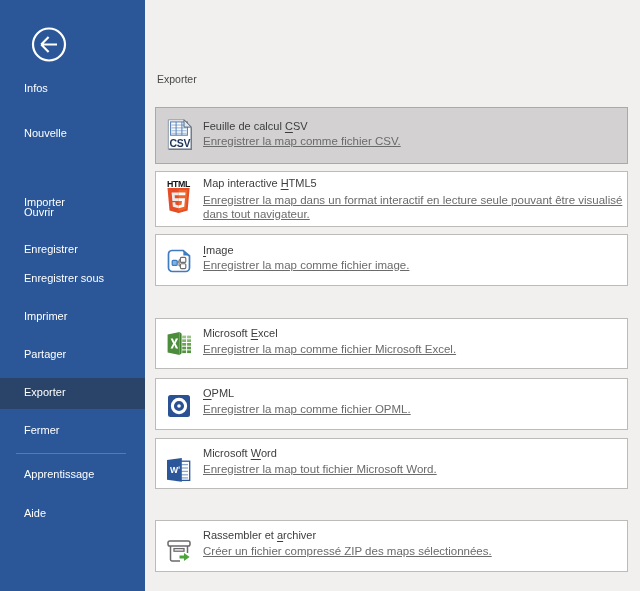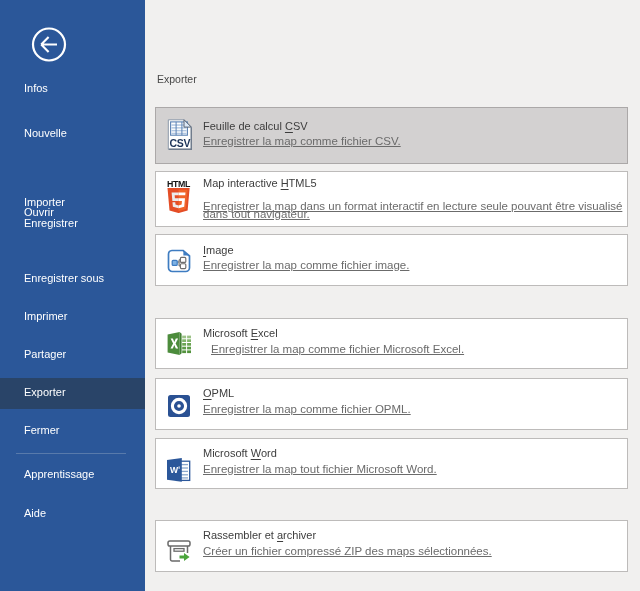--- a/index.html
+++ b/index.html
@@ -24,21 +24,21 @@
     <div class="sel"></div>
     <div class="sep"></div>
     <svg class="backbtn" width="36" height="37" viewBox="0 0 36 37">
       <circle cx="18" cy="18.5" r="16" fill="none" stroke="#ffffff" stroke-width="2.2"></circle>
       <path d="M10.2 18.5 H26 M10.2 18.5 L17.6 11.1 M10.2 18.5 L17.6 25.9" fill="none" stroke="#ffffff" stroke-width="2.1" stroke-linecap="butt"></path>
     </svg>
     <div class="mi" style="top:80.5px;">Infos</div>
     <div class="mi" style="top:126px;">Nouvelle</div>
     <div class="mi" style="top:156.5px;margin-top:48px;">Ouvrir</div>
     <div class="mi" style="top:194.5px;">Importer</div>
-    <div class="mi" style="top:216px;">Enregistrer</div>
+    <div class="mi" style="top:242px;">Enregistrer</div>
     <div class="mi" style="top:270.5px;">Enregistrer sous</div>
     <div class="mi" style="top:308.5px;text-align:right;">Imprimer</div>
     <div class="mi" style="top:346.5px;">Partager</div>
     <div class="mi" style="top:384.5px;">Exporter</div>
     <div class="mi" style="top:422.5px;">Fermer</div>
     <div class="mi" style="top:466.5px;">Apprentissage</div>
     <div class="mi" style="top:506px;">Aide</div>
   </div>
 
   <div class="hdr">Exporter</div>
@@ -48,28 +48,28 @@
   <div class="box" style="top:234px; height:52px;"></div>
   <div class="box" style="top:318px; height:51px;"></div>
   <div class="box" style="top:378px; height:52px;"></div>
   <div class="box" style="top:438px; height:51px;"></div>
   <div class="box" style="top:520px; height:52px;"></div>
 
   <div class="ti" style="top:119px;">Feuille de calcul <u>C</u>SV</div>
   <div class="su" style="top:134px;">Enregistrer la map comme fichier CSV.</div>
 
   <div class="ti" style="top:176px;">Map interactive <u>H</u>TML5</div>
-  <div class="su" style="top:199px;">Enregistrer la map dans un format interactif en lecture seule pouvant être visualisé</div>
+  <div class="su" style="top:193px;">Enregistrer la map dans un format interactif en lecture seule pouvant être visualisé</div>
   <div class="su" style="top:207px;">dans tout navigateur.</div>
 
   <div class="ti" style="top:243px;"><u>I</u>mage</div>
   <div class="su" style="top:258px;">Enregistrer la map comme fichier image.</div>
 
   <div class="ti" style="top:326px;">Microsoft <u>E</u>xcel</div>
-  <div class="su" style="top:341.5px;margin-left:8px;">Enregistrer la map comme fichier Microsoft Excel.</div>
+  <div class="su" style="top:341.5px;">Enregistrer la map comme fichier Microsoft Excel.</div>
 
   <div class="ti" style="top:386px;"><u>O</u>PML</div>
   <div class="su" style="top:401.5px;">Enregistrer la map comme fichier OPML.</div>
 
   <div class="ti" style="top:446px;">Microsoft <u>W</u>ord</div>
   <div class="su" style="top:461.5px;">Enregistrer la map tout fichier Microsoft Word.</div>
 
   <div class="ti" style="top:528px;">Rassembler et <u>a</u>rchiver</div>
   <div class="su" style="top:543.5px;">Créer un fichier compressé ZIP des maps sélectionnées.</div>
 

